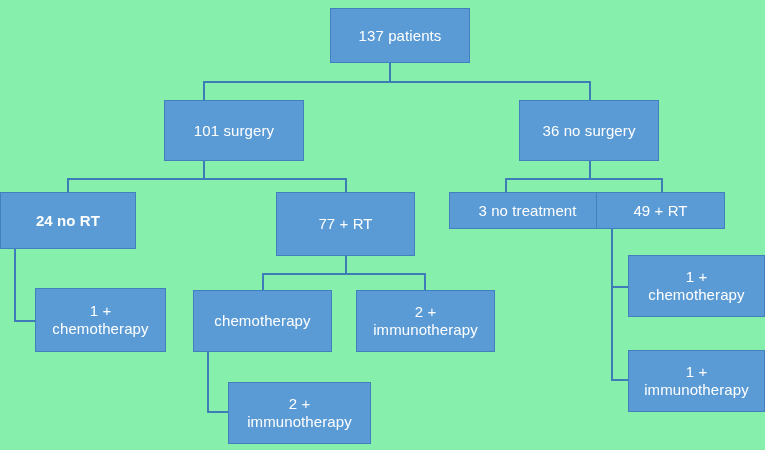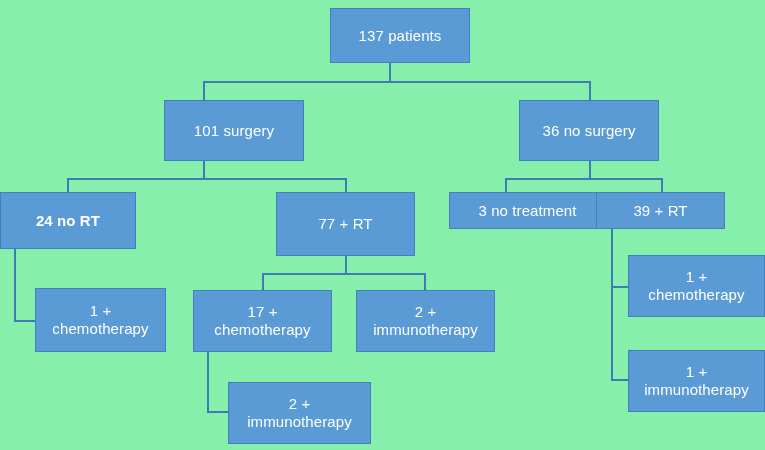--- a/index.html
+++ b/index.html
@@ -107,33 +107,32 @@
 
   <div class="node" style="left: 276px; top: 192px; width: 139px; height: 64px; background: rgb(91, 155, 213); border-color: rgb(65, 127, 191); color: rgb(255, 255, 255);">
     <span>77 + RT</span>
   </div>
 
   <div class="node" style="left: 437px; top: 192px; width: 157px; height: 37px; background: rgb(91, 155, 213); border-color: rgb(65, 127, 191); color: rgb(255, 255, 255); margin-left: 12px;">
     <span>3 no treatment</span>
   </div>
 
   <div class="node" style="left: 596px; top: 192px; width: 129px; height: 37px; background: rgb(91, 155, 213); border-color: rgb(65, 127, 191); color: rgb(255, 255, 255);">
-    <span>39 + RT</span>
+    <span>49 + RT</span>
   </div>
 
   <div class="node two-line" style="left: 35px; top: 288px; width: 131px; height: 64px; background: rgb(91, 155, 213); border-color: rgb(65, 127, 191); color: rgb(255, 255, 255);">
     <span>
       <span>1 +</span>
       <span>chemotherapy</span>
     </span>
   </div>
 
   <div class="node two-line" style="left: 193px; top: 290px; width: 139px; height: 62px; background: rgb(91, 155, 213); border-color: rgb(65, 127, 191); color: rgb(255, 255, 255);">
     <span>
-      <span>17 +</span>
       <span>chemotherapy</span>
     </span>
   </div>
 
   <div class="node two-line" style="left: 356px; top: 290px; width: 139px; height: 62px; background: rgb(91, 155, 213); border-color: rgb(65, 127, 191); color: rgb(255, 255, 255);">
     <span>
       <span>2 +</span>
       <span>immunotherapy</span>
     </span>
   </div>

